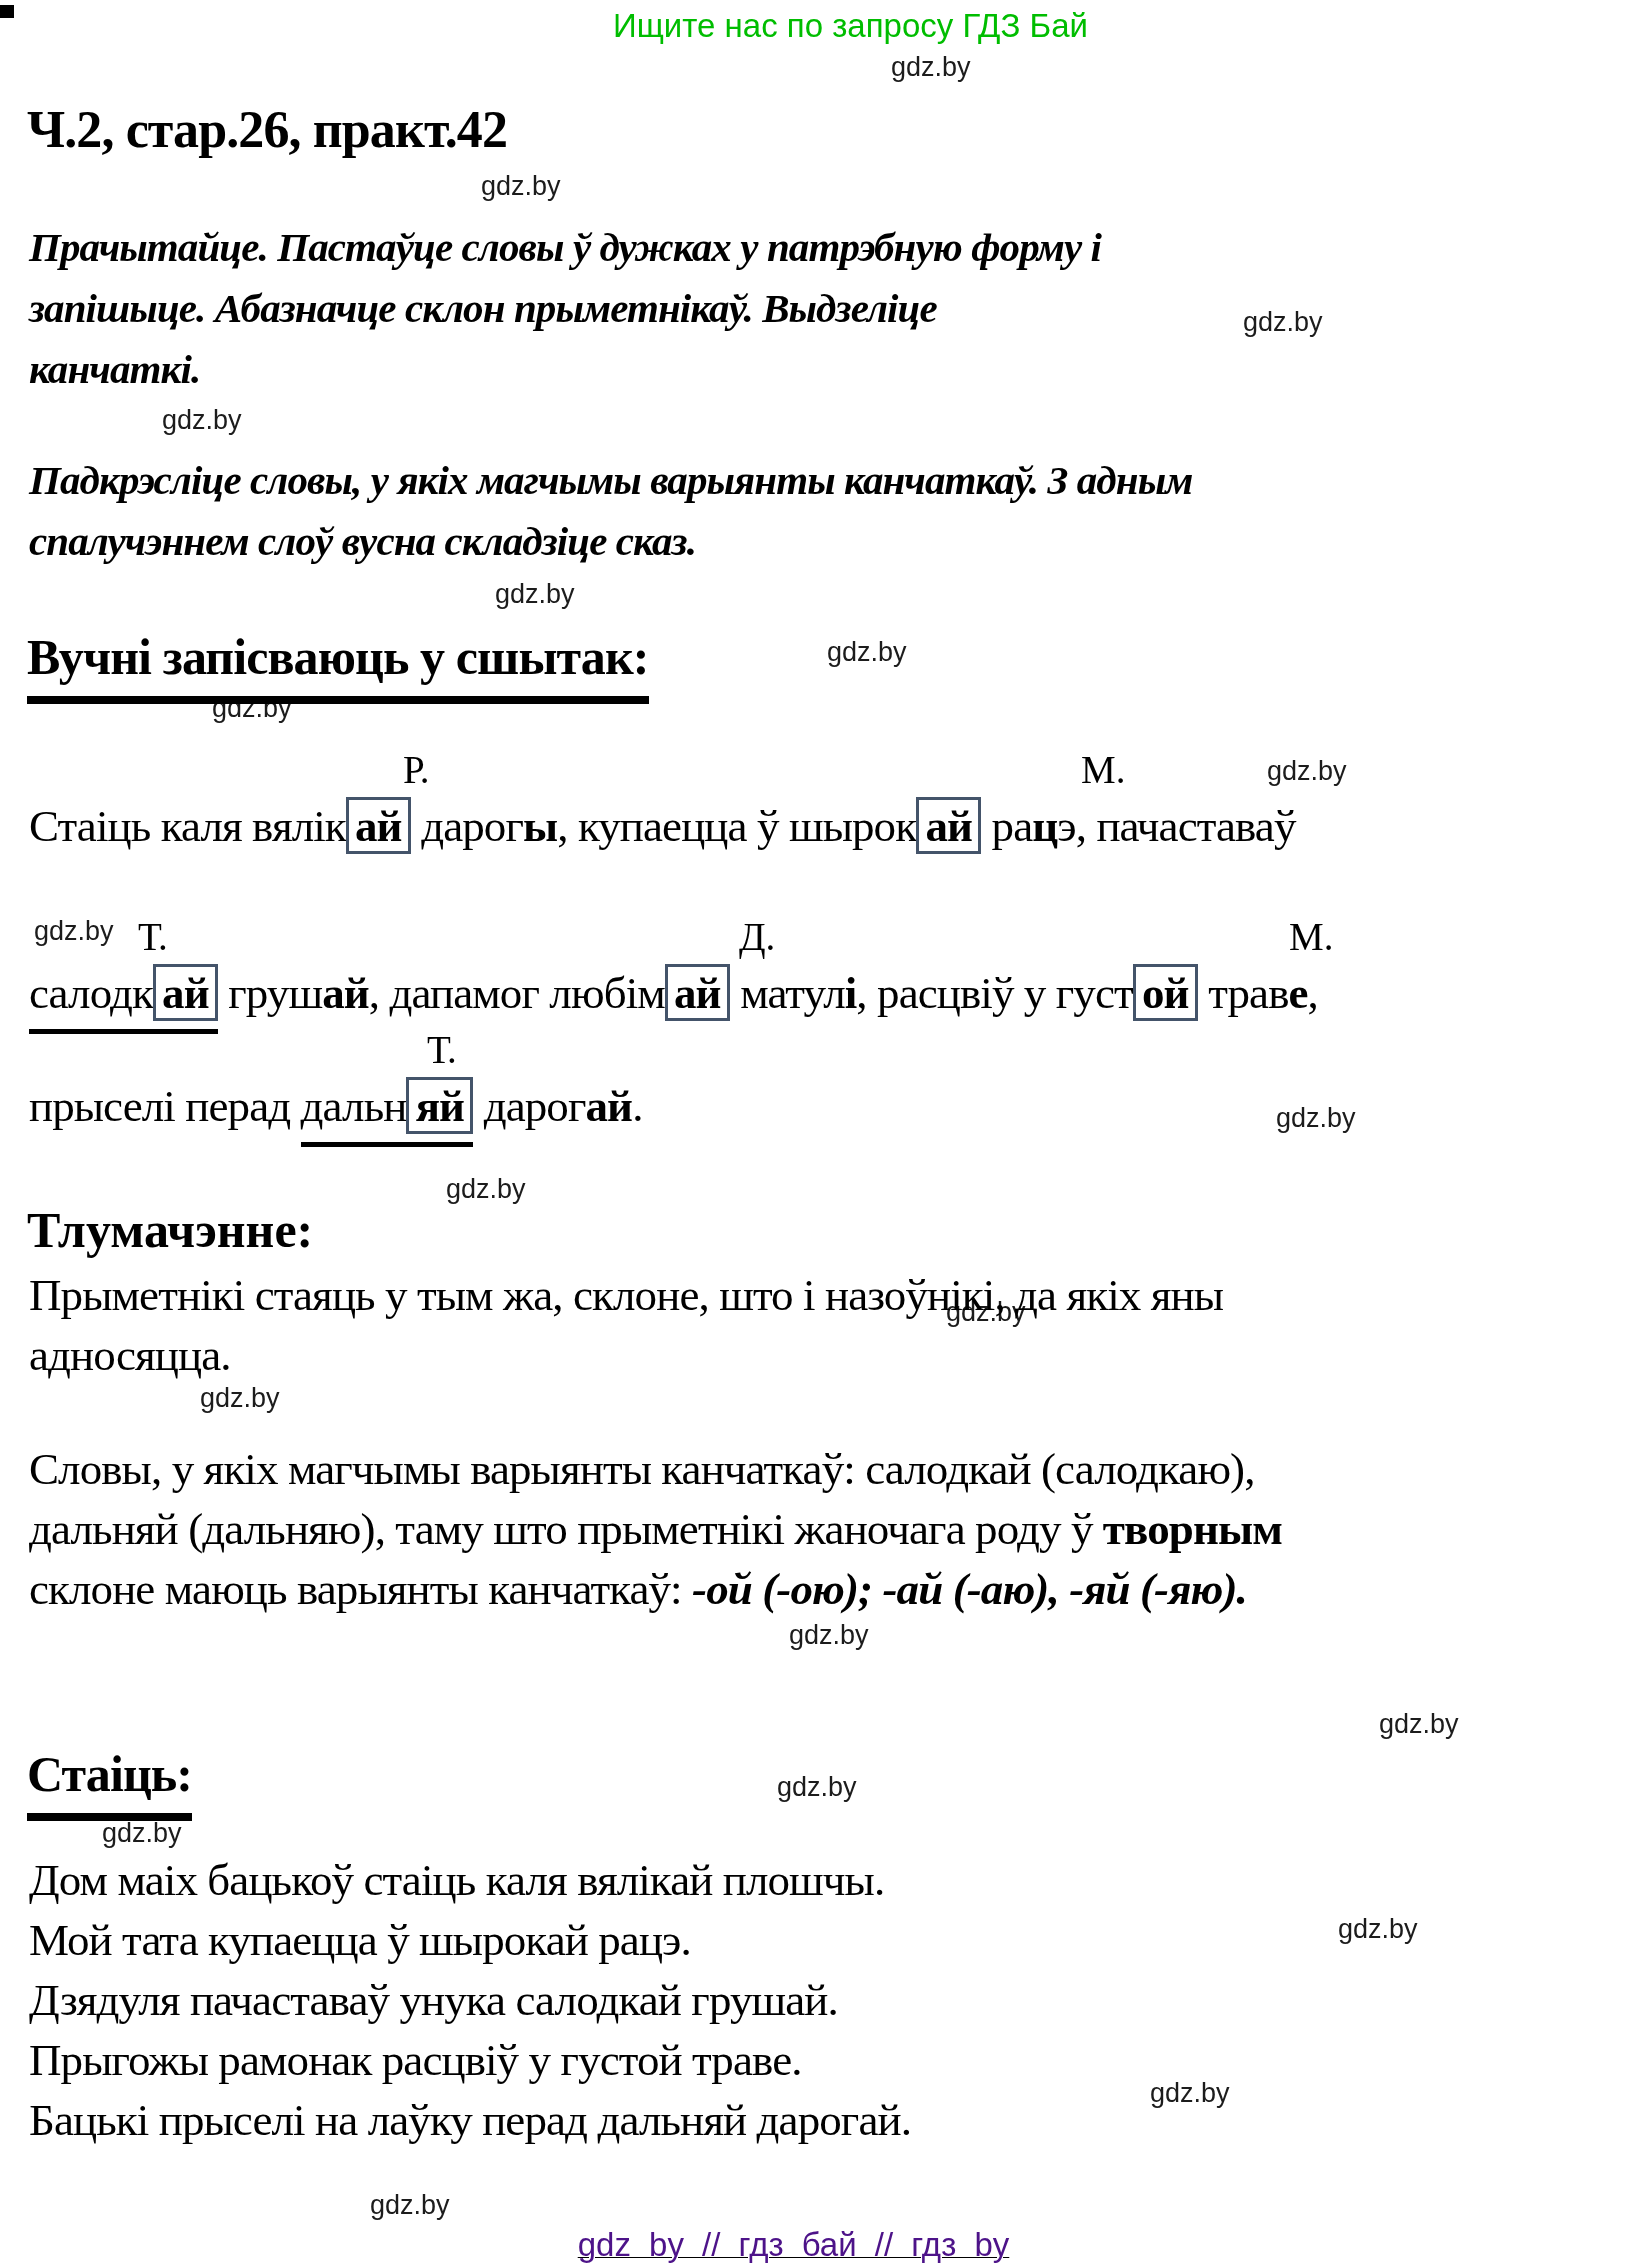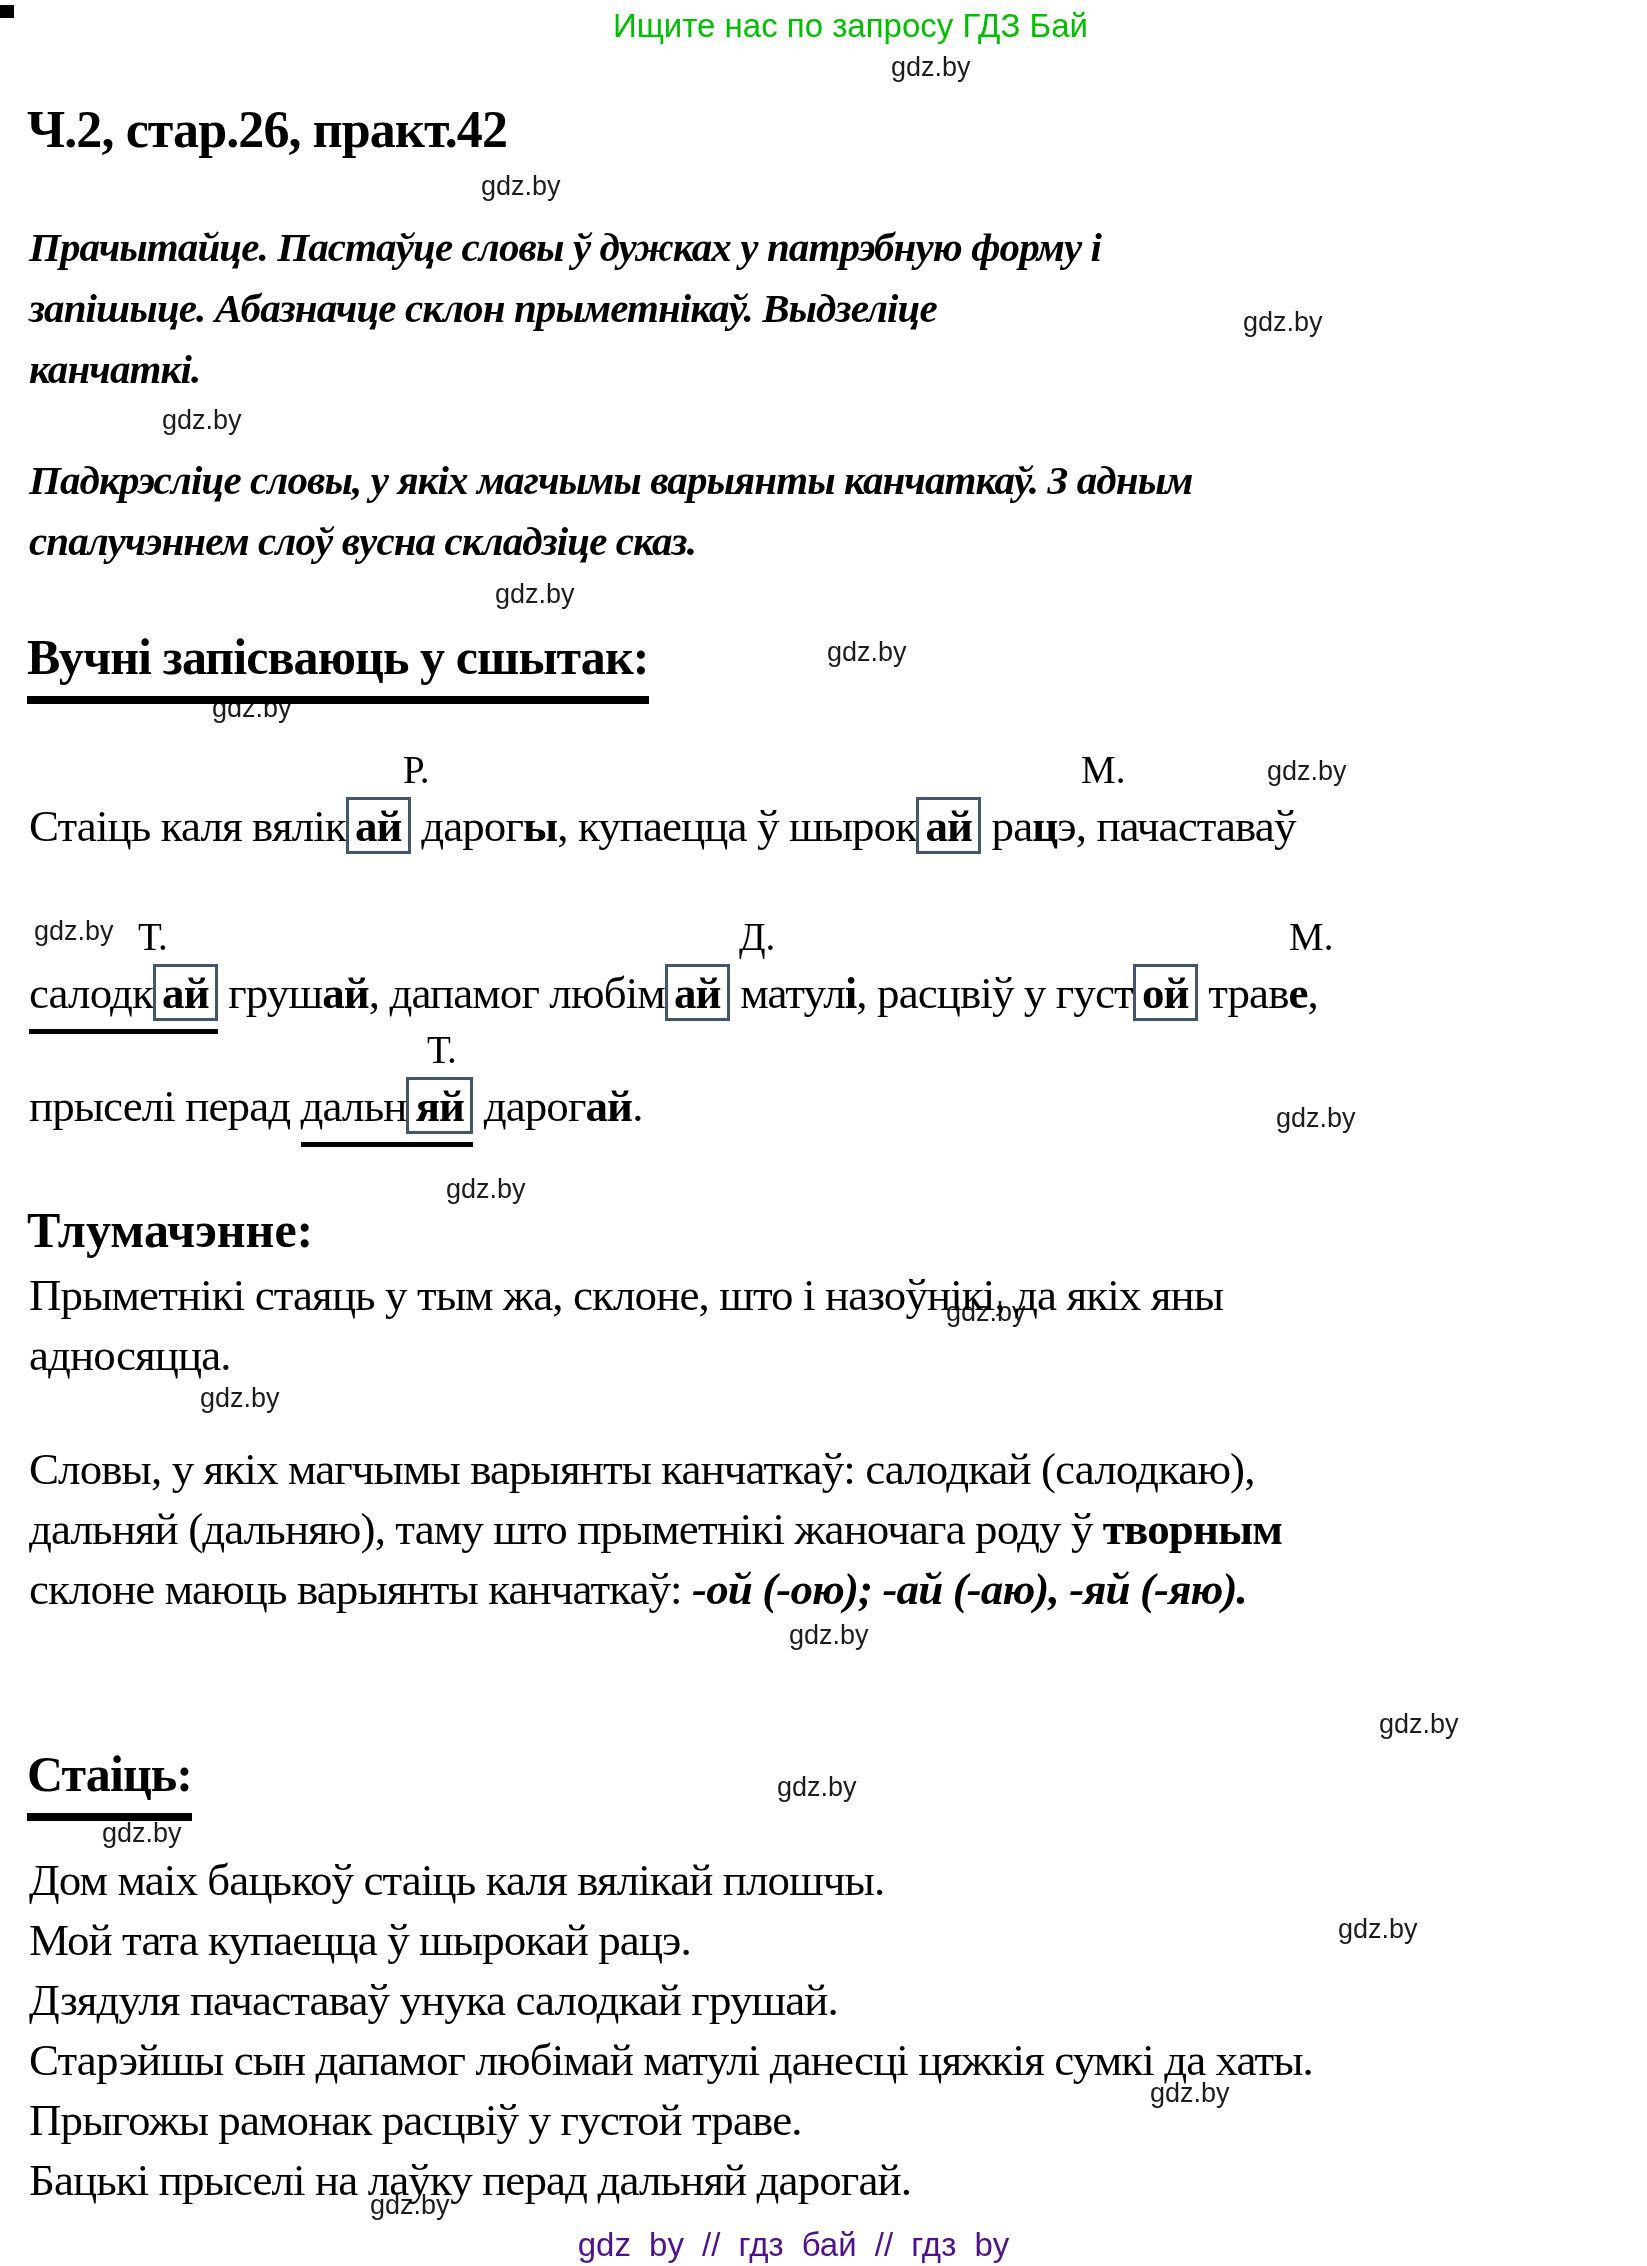--- a/index.html
+++ b/index.html
@@ -109,23 +109,22 @@
   </div>
 
   <div class="abs" style="left:27px;top:1745px;">
     <span class="h-ul">Стаіць:</span>
   </div>
 
   <div class="abs" style="left:29px;top:1850px;">
     <div class="para">Дом маіх бацькоў стаіць каля вялікай плошчы.</div>
     <div class="para">Мой тата купаецца ў шырокай рацэ.</div>
     <div class="para">Дзядуля пачаставаў унука салодкай грушай.</div>
-    <div class="para">Старэйшы сын дапамог любімай матулі данесці цяжкія сумкі да хаты.</div>
     <div class="para">Прыгожы рамонак расцвіў у густой траве.</div>
     <div class="para">Бацькі прыселі на лаўку перад дальняй дарогай.</div>
   </div>
 
-  <div class="abs" style="left:0px;top:2226px;width:1587px;text-align:center;">
+  <div class="abs" style="left:0px;top:2226px;width:1587px;text-align:center;text-decoration:underline;">
     <span class="footer">gdz by // гдз бай // гдз by</span>
   </div>
 
 </div>
 
 
 </body></html>

